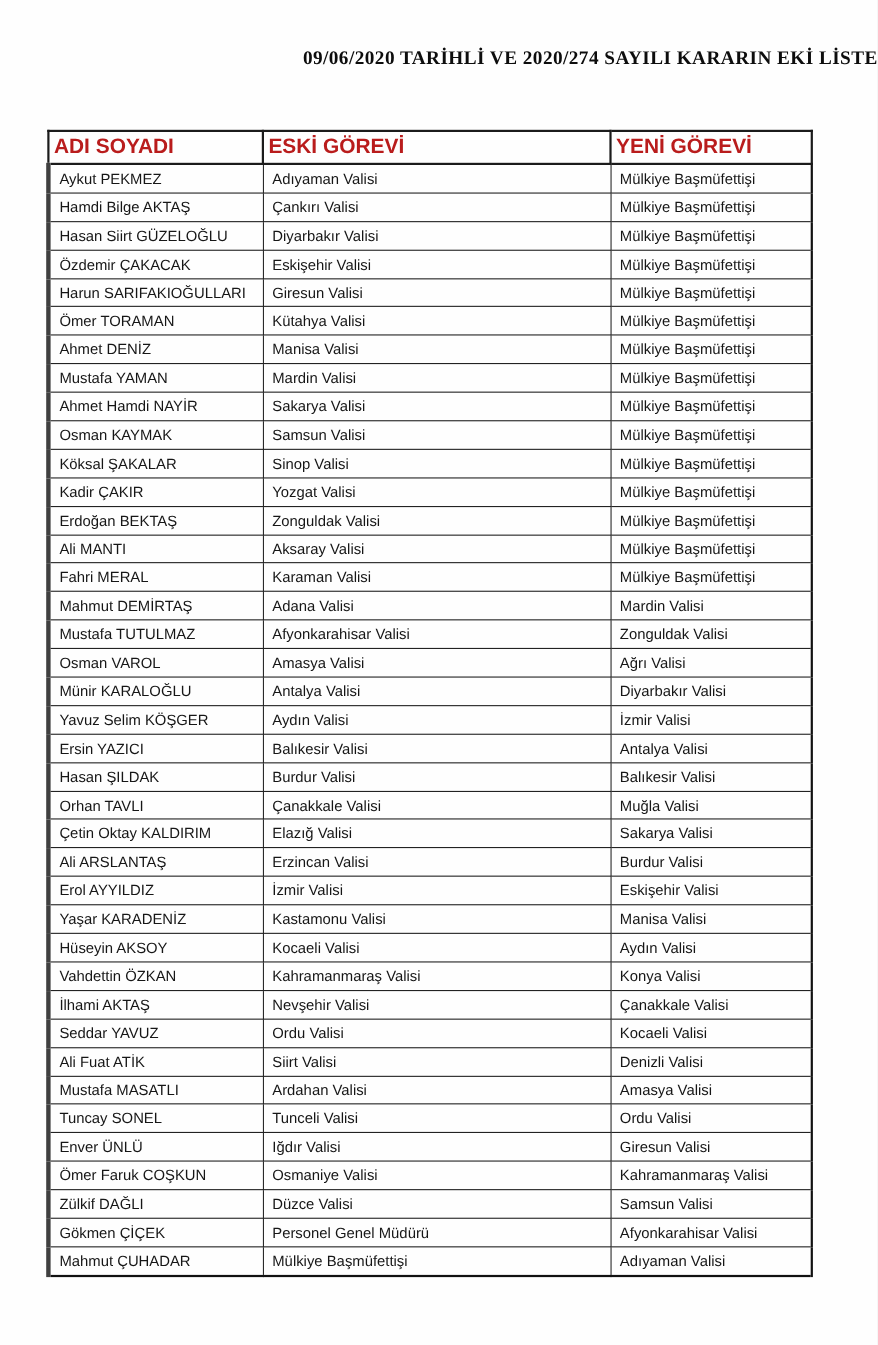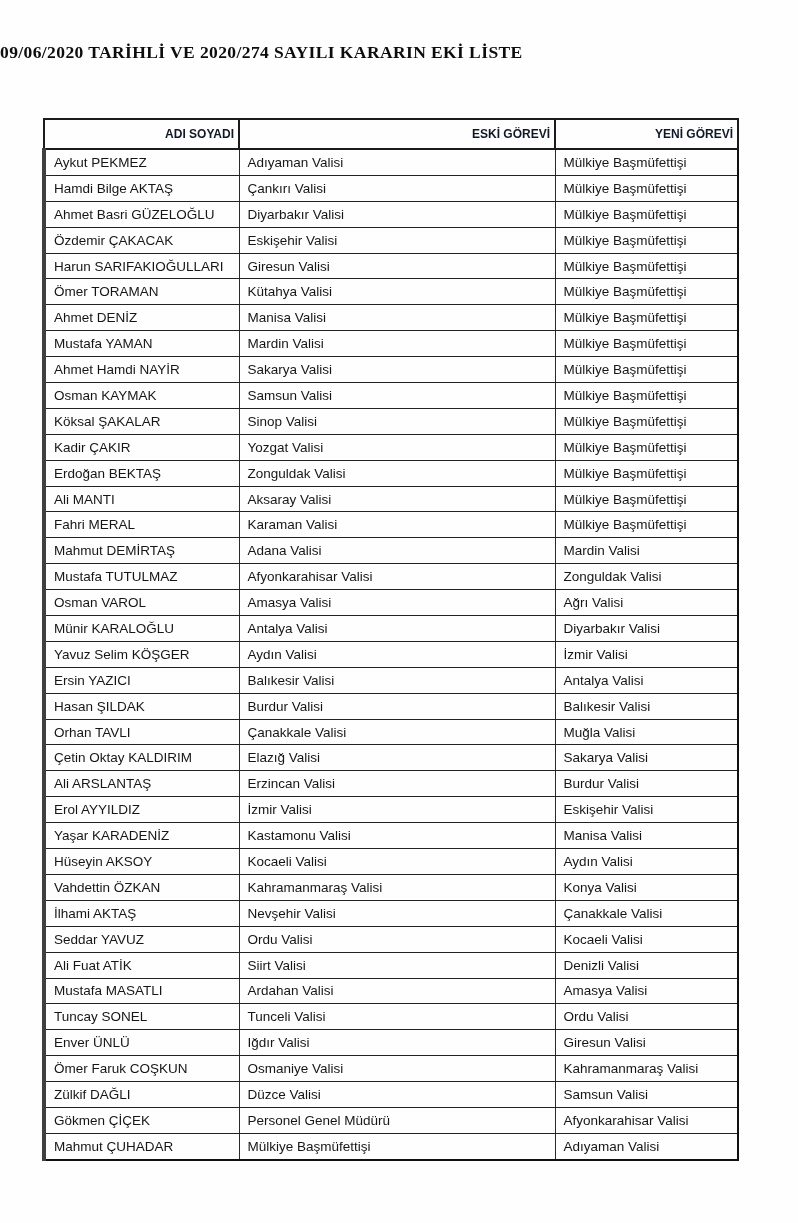--- a/index.html
+++ b/index.html
@@ -14,47 +14,47 @@
     background: #fefefe;
     font-family: "Liberation Sans", sans-serif;
     color: #141414;
     overflow: hidden;
   }
   .doc-title {
     position: absolute;
     top: 42px;
     left: 0;
     width: 100%;
-    text-align: left;
+    text-align: right;
     font-family: "Liberation Serif", serif;
     font-weight: bold;
     font-size: 17.5px;
     letter-spacing: 0.4px;
     color: #0d0d0d;
   }
   table.assignment-table {
     position: absolute;
     top: 118px;
     left: 42px;
     width: 694px;
     border-collapse: collapse;
     table-layout: fixed;
     background: #fefefe;
   }
   table.assignment-table col.c1 { width: 195px; }
   table.assignment-table col.c2 { width: 316px; }
   table.assignment-table col.c3 { width: 183px; }
   table.assignment-table th {
     border: 2px solid #1b1b1b;
-    font-size: 12px;
+    font-size: 19px;
     font-weight: bold;
-    text-align: right;
+    text-align: left;
     height: 26px;
     padding: 1px 4px;
-    color: #0f172a;
+    color: #b91c1c;
   }
   table.assignment-table td {
     border-top: 1.6px solid #222;
     border-bottom: 1.6px solid #222;
     border-left: 1px solid #2a2a2a;
     border-right: 1px solid #2a2a2a;
     font-size: 13.5px;
     height: 22.9px;
     padding: 1px 4px 1px 8px;
     white-space: nowrap;
@@ -89,21 +89,21 @@
           <td>Aykut PEKMEZ</td>
           <td>Adıyaman Valisi</td>
           <td>Mülkiye Başmüfettişi</td>
         </tr>
         <tr>
           <td>Hamdi Bilge AKTAŞ</td>
           <td>Çankırı Valisi</td>
           <td>Mülkiye Başmüfettişi</td>
         </tr>
         <tr>
-          <td>Ahmet Basri GÜZELOĞLU</td>
+          <td>Hasan Siirt GÜZELOĞLU</td>
           <td>Diyarbakır Valisi</td>
           <td>Mülkiye Başmüfettişi</td>
         </tr>
         <tr>
           <td>Özdemir ÇAKACAK</td>
           <td>Eskişehir Valisi</td>
           <td>Mülkiye Başmüfettişi</td>
         </tr>
         <tr>
           <td>Harun SARIFAKIOĞULLARI</td>

